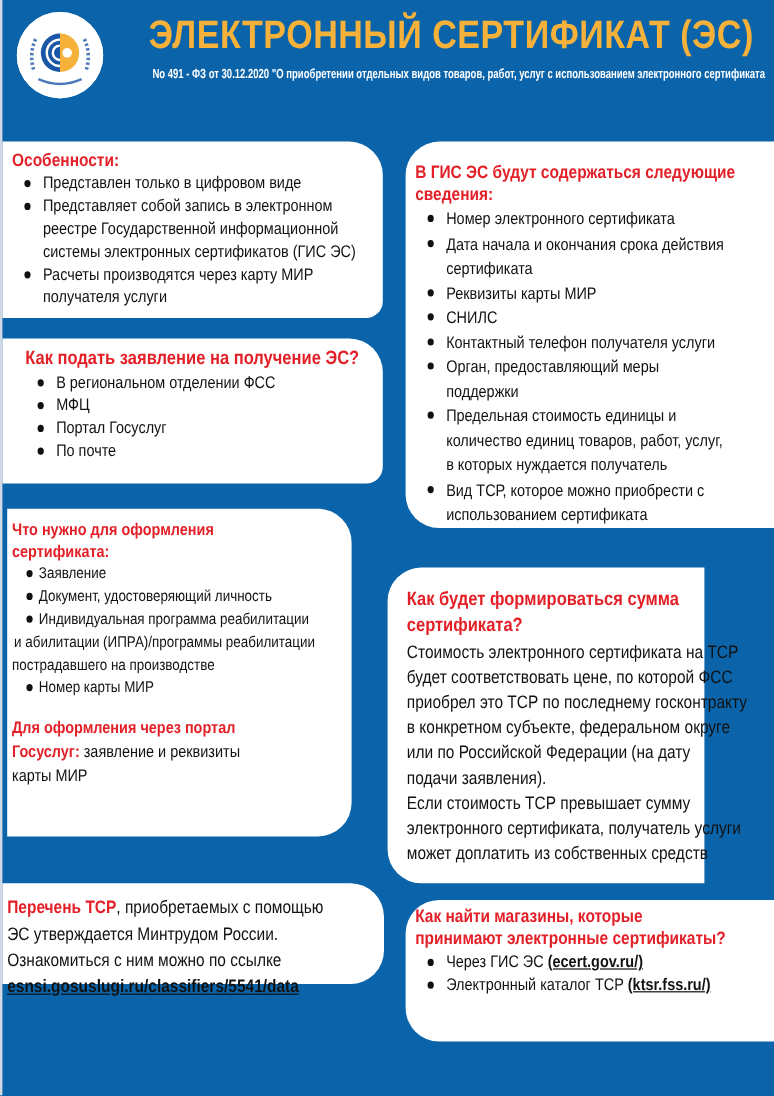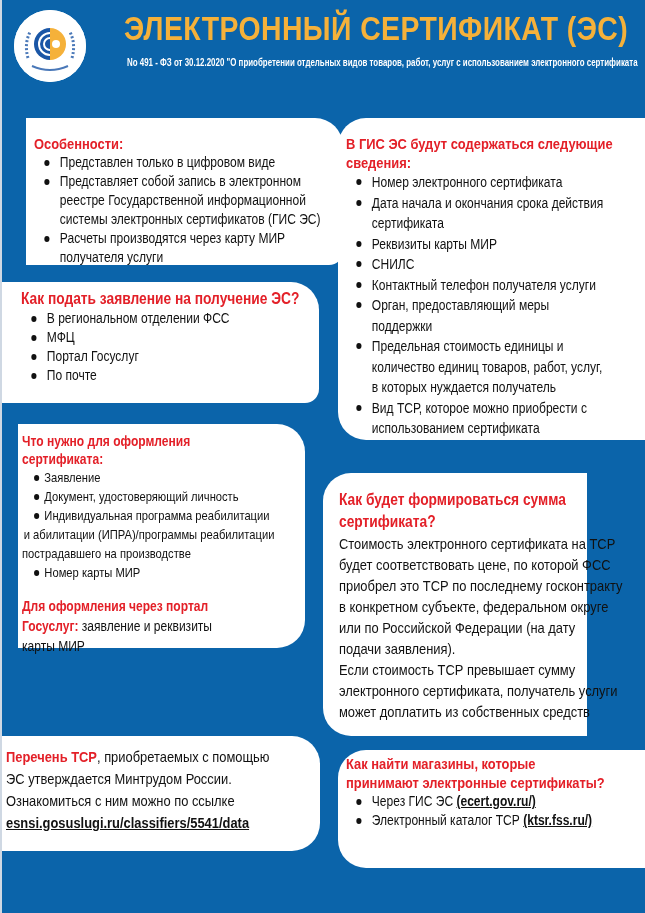--- a/index.html
+++ b/index.html
@@ -38,24 +38,24 @@
     .hs { color: #e32028; font-weight: bold; font-size: 14px; line-height: 18px; }
     ul { list-style: none; }
     li { position: relative; padding-left: 30px; }
     li::before {
       content: ""; position: absolute; left: 12px; top: 7px; width: 6px; height: 6px;
       border-radius: 50%; background: #111;
     }
     .link { font-weight: bold; text-decoration: underline; color: #111; }
     .bold-red { color: #e32028; font-weight: bold; }
 
-    #c1 { left: 2px; top: 118px; width: 317px; height: 147px; border-radius: 0 28px 14px 0; padding: 16px 0 0 8px; margin-left: 24px; }
+    #c1 { left: 2px; top: 118px; width: 317px; height: 147px; border-radius: 0 28px 14px 0; padding: 6px 0 0 8px; }
     #c2 { left: 2px; top: 282px; width: 317px; height: 121px; border-radius: 0 28px 14px 0; padding: 6px 0 0 19px; }
-    #c3 { left: 18px; top: 424px; width: 287px; height: 224px; border-radius: 0 28px 28px 0; padding: 8px 0 0 4px; }
-    #c4 { left: 2px; top: 736px; width: 318px; height: 115px; border-radius: 0 28px 28px 0; padding: 10px 0 0 4px; }
+    #c3 { left: 6px; top: 424px; width: 287px; height: 273px; border-radius: 0 28px 28px 0; padding: 8px 0 0 4px; }
+    #c4 { left: 2px; top: 736px; width: 318px; height: 84px; border-radius: 0 28px 28px 0; padding: 10px 0 0 4px; }
     #c5 { left: 338px; top: 118px; width: 307px; height: 322px; border-radius: 28px 0 0 28px; padding: 16px 0 0 8px; }
     #c6 { left: 323px; top: 473px; width: 264px; height: 263px; border-radius: 28px 0 0 28px; padding: 16px 0 0 16px; font-size: 15px; line-height: 21px; }
     #c7 { left: 338px; top: 750px; width: 307px; height: 118px; border-radius: 28px 0 0 28px; padding: 4px 0 0 8px; }
     #c3 li { padding-left: 26px; }
     #c3 li::before { left: 14px; }
     #c3 .plain { padding-left: 2px; }
     #c3 .plain2 { padding-left: 0; }
   </style>
 </head>
 <body>

